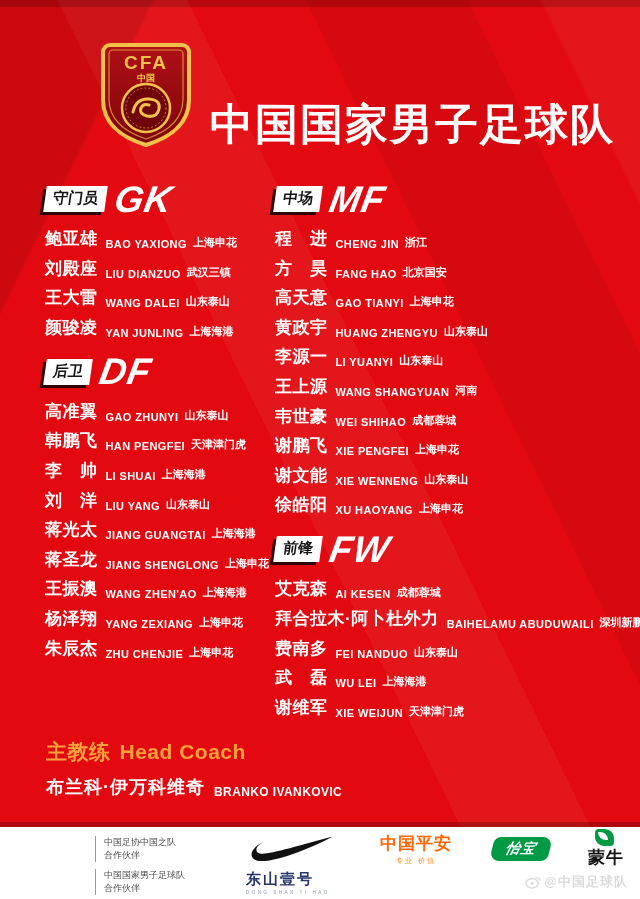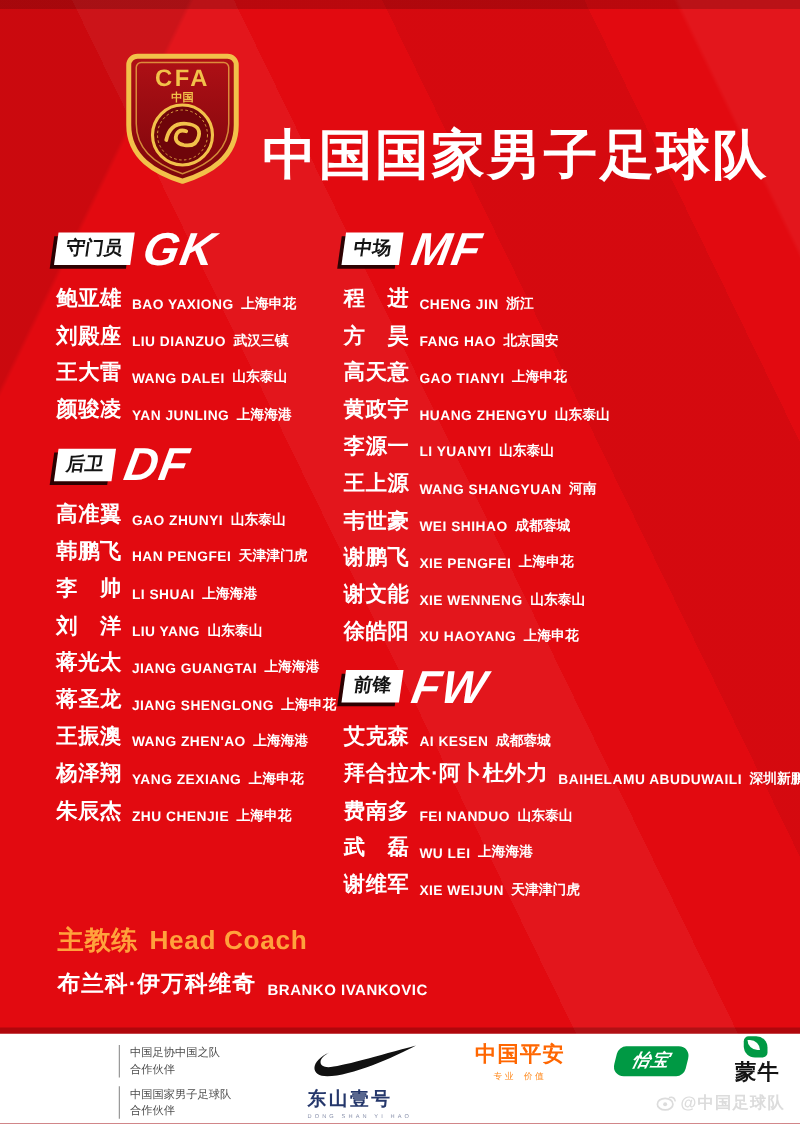--- a/index.html
+++ b/index.html
@@ -49,21 +49,21 @@
   
   .ftr{position:absolute;left:0;bottom:0;width:640px;height:72px;background:#fff;
        box-shadow:0 -5px 0 rgba(0,0,0,.22);}
   .frow{display:flex;align-items:center;position:absolute;left:95px;}
   .frow1{top:5px;height:34px;}
   .frow2{top:42px;height:26px;}
   .plabel{border-left:1px solid #9a9a9a;padding-left:8px;width:118px;
           font-size:9px;color:#4d4d4d;line-height:1.45;}
   .sponsor{display:flex;flex-direction:column;align-items:center;justify-content:center;}
   .nike{margin-left:24px;width:92px;}
-  .pingan{margin-left:42px;text-align:left;font-family:Liberation Mono, monospace;}
+  .pingan{margin-left:42px;text-align:left;}
   .pa-name{font-size:17px;font-weight:900;color:#ff6600;letter-spacing:1px;}
   .pa-sub{font-size:7px;color:#ff8a1e;margin-top:1px;letter-spacing:2px;}
   .cestbon{margin-left:40px;}
   .cb-flag{background:#009944;color:#fff;font-weight:900;font-style:italic;
            font-size:14px;padding:3px 14px;transform:skewX(-14deg);
            border-radius:6px 10px 6px 10px;letter-spacing:1px;}
   .mengniu{margin-left:34px;flex-direction:column;align-items:center;}
   .mn-icon{width:19px;height:17px;background:#009944;border-radius:4px 9px 4px 9px;
            position:relative;display:inline-block;}
   .mn-icon::after{content:"";position:absolute;left:3px;top:3px;width:10px;height:8px;

